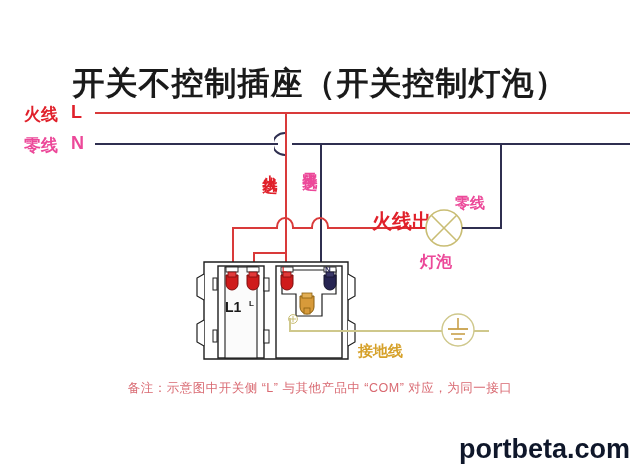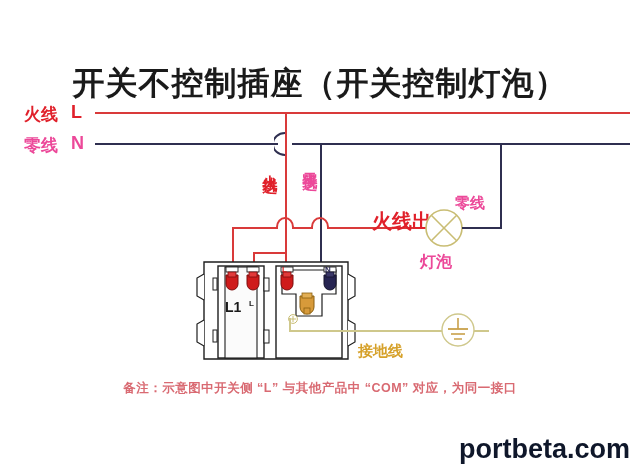--- a/index.html
+++ b/index.html
@@ -42,21 +42,21 @@
   .h-gold{background:#cfc88c;height:2px;}
   .v-gold{background:#cfc88c;width:2px;}
 
   
   #device{position:absolute;left:196px;top:258px;width:160px;height:105px;}
   #device svg{display:block;}
 
   
   #footnote{
     position:absolute;left:0;top:380px;width:640px;text-align:center;
-    font-size:12.5px;color:#d96a72;font-weight:bold;letter-spacing:.5px;
+    font-size:12.5px;color:#d96a72;font-weight:normal;letter-spacing:.5px;
   }
 
   
   #watermark{
     position:absolute;right:10px;bottom:6px;
     font-size:27px;font-weight:bold;color:#0f172a;letter-spacing:0px;
   }
 </style>
 </head>
 <body>

